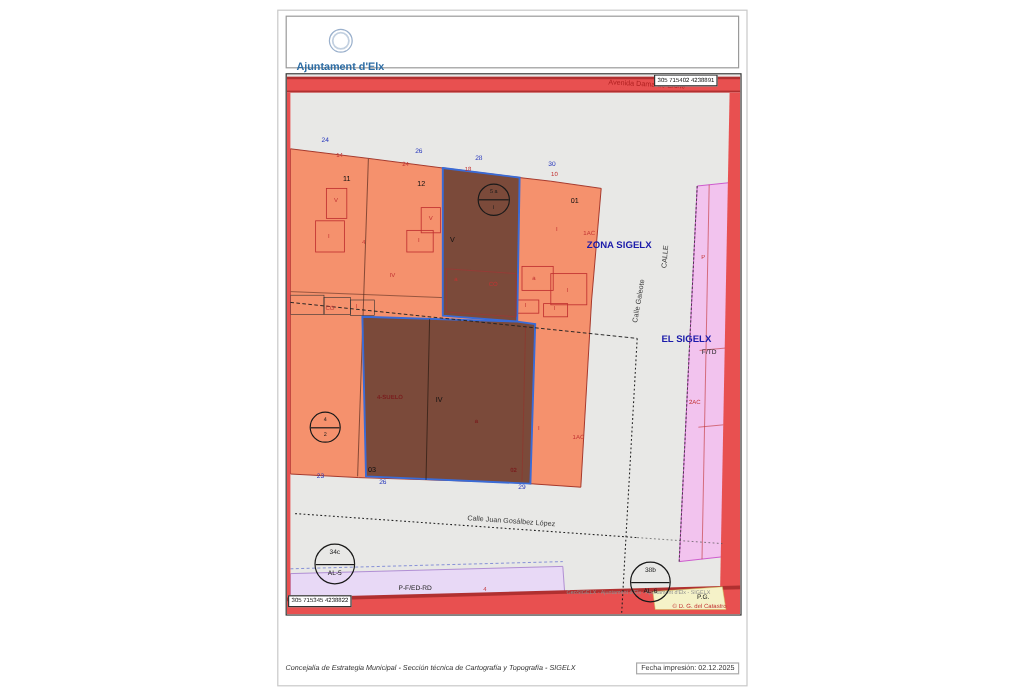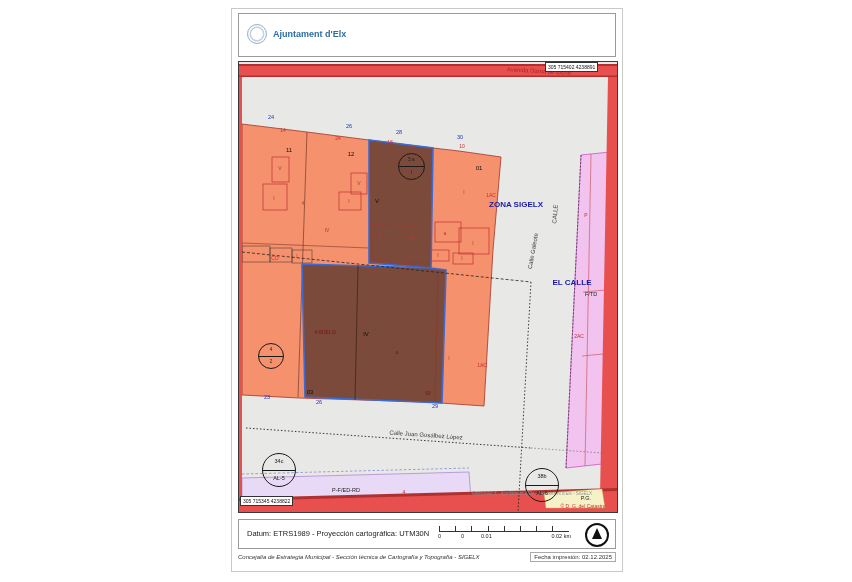--- a/index.html
+++ b/index.html
@@ -3,21 +3,21 @@
 <meta charset="utf-8">
 <style>
   html,body{margin:0;padding:0}
   body{width:852px;height:582px;position:relative;background:#ffffff;overflow:hidden;
        font-family:"Liberation Sans", sans-serif;}
   .page{position:absolute;left:231px;top:8px;width:390px;height:562px;background:#fff;
         border:1px solid #c9c9c9;}
   
   .header{position:absolute;left:6px;top:4px;right:6px;height:42px;border:1px solid #9a9a9a;
           background:#fff;}
-  .logo-wrap{position:absolute;left:8px;top:10px;display:flex;align-items:center;gap:6px;}
+  .logo-wrap{position:absolute;left:8px;top:10px;display:flex;align-items:center;gap:6px;flex-direction:column;}
   .crest{display:inline-block;width:18px;height:18px;border:1.5px solid #9ab0cc;border-radius:50%;
          box-shadow:inset 0 0 0 1.5px #fff, inset 0 0 0 3px #c2d0e0;}
   .org{color:#2e6da4;font-weight:bold;font-size:9px;}
   .title{position:absolute;left:0;right:0;top:12px;text-align:center;font-size:15px;
          letter-spacing:1.5px;color:#1c1c1c;}
   
   .map-frame{position:absolute;left:6px;top:52px;width:378px;height:450px;border:1px solid #3a3a3a;
              background:#e8e8e6;overflow:hidden;}
   .map-frame svg{position:absolute;left:0;top:0;}
   #labels-layer{position:absolute;left:0;top:0;right:0;bottom:0;}
@@ -163,21 +163,21 @@
         <span class="lbl black-num" style="left: 71px; top: 330px; transform: translate(-50%, -50%);">03</span>
         <span class="lbl dark-red-sm" style="left: 189px; top: 331px; transform: translate(-50%, -50%);">02</span>
         <span class="lbl blue-num" style="left: 28px; top: 336px; transform: translate(-50%, -50%);">23</span>
         <span class="lbl blue-num" style="left: 80px; top: 341px; transform: translate(-50%, -50%);">26</span>
         <span class="lbl blue-num" style="left: 196px; top: 345px; transform: translate(-50%, -50%);">29</span>
         <span class="lbl red-sm" style="left: 210px; top: 296px; transform: translate(-50%, -50%);">I</span>
         <span class="lbl red-sm" style="left: 243px; top: 303px; transform: translate(-50%, -50%);">1AC</span>
         <span class="lbl zone" style="left: 277px; top: 143px; transform: translate(-50%, -50%);">ZONA SIGELX</span>
         <span class="lbl street" style="left: 316px; top: 152px; transform: translate(-50%, -50%) rotate(-85deg);">CALLE</span>
         <span class="lbl street" style="left: 294px; top: 189px; transform: translate(-50%, -50%) rotate(-80deg);">Calle Galeote</span>
-        <span class="lbl zone" style="left: 333px; top: 221px; transform: translate(-50%, -50%);">EL CALLE</span>
+        <span class="lbl zone" style="left: 333px; top: 221px; transform: translate(-50%, -50%);">EL SIGELX</span>
         <span class="lbl small-black" style="left: 352px; top: 233px; transform: translate(-50%, -50%);">F/TD</span>
         <span class="lbl red-sm" style="left: 347px; top: 153px; transform: translate(-50%, -50%);">P</span>
         <span class="lbl red-sm" style="left: 340px; top: 274px; transform: translate(-50%, -50%);">2AC</span>
         <span class="lbl street" style="left: 187px; top: 373px; transform: translate(-50%, -50%) rotate(4deg);">Calle Juan Gosálbez López</span>
         <span class="lbl small-black" style="left: 107px; top: 429px; transform: translate(-50%, -50%);">P-F/ED-RD</span>
         <span class="lbl red-sm" style="left: 165px; top: 430px; transform: translate(-50%, -50%);">4</span>
         <span class="lbl small-black" style="left: 347px; top: 437px; transform: translate(-50%, -50%);">P.G.</span>
         <span class="lbl red-sm" style="left: 344px; top: 444px; transform: translate(-50%, -50%);">© D. G. del Catastro</span>
         <span class="lbl attr" style="left: 293px; top: 432px; transform: translate(-50%, -50%);">GeoSIGELX - Ajuntament d'Elx - Ajuntament d'Elx - SIGELX</span>
         <div class="map-circle" style="left: 159px; top: 91px; width: 27px; height: 27px; font-size: 4.5px;">
@@ -195,32 +195,19 @@
         <div class="map-circle" style="left: 286px; top: 406px; width: 34px; height: 34px; font-size: 5.5px;">
           <span class="ct">38b</span>
           <span class="cb">AL-6</span>
         </div>
       </div>
 
     <div class="coord coord-tr">305 715402 4238891</div>
     <div class="coord coord-bl">305 715345 4238822</div>
   </div>
 
-  <div class="bottom-bar">
-    <span class="datum">Datum: ETRS1989 - Proyección cartográfica: UTM30N</span>
-    <div class="scalebar">
-      <div class="ticks"></div>
-      <span class="s0">0</span>
-      <span class="s1">0</span>
-      <span class="s2">0.01</span>
-      <span class="s3">0.02 km</span>
-    </div>
-    <div class="north">
-        <span class="tri"></span>
-      </div>
-  </div>
 
   <div class="footer-row">
     <span class="dept">Concejalía de Estrategia Municipal - Sección técnica de Cartografía y Topografía - SIGELX</span>
     <span class="fecha">Fecha impresión: 02.12.2025</span>
   </div>
 
 </div>
 
 </body></html>

